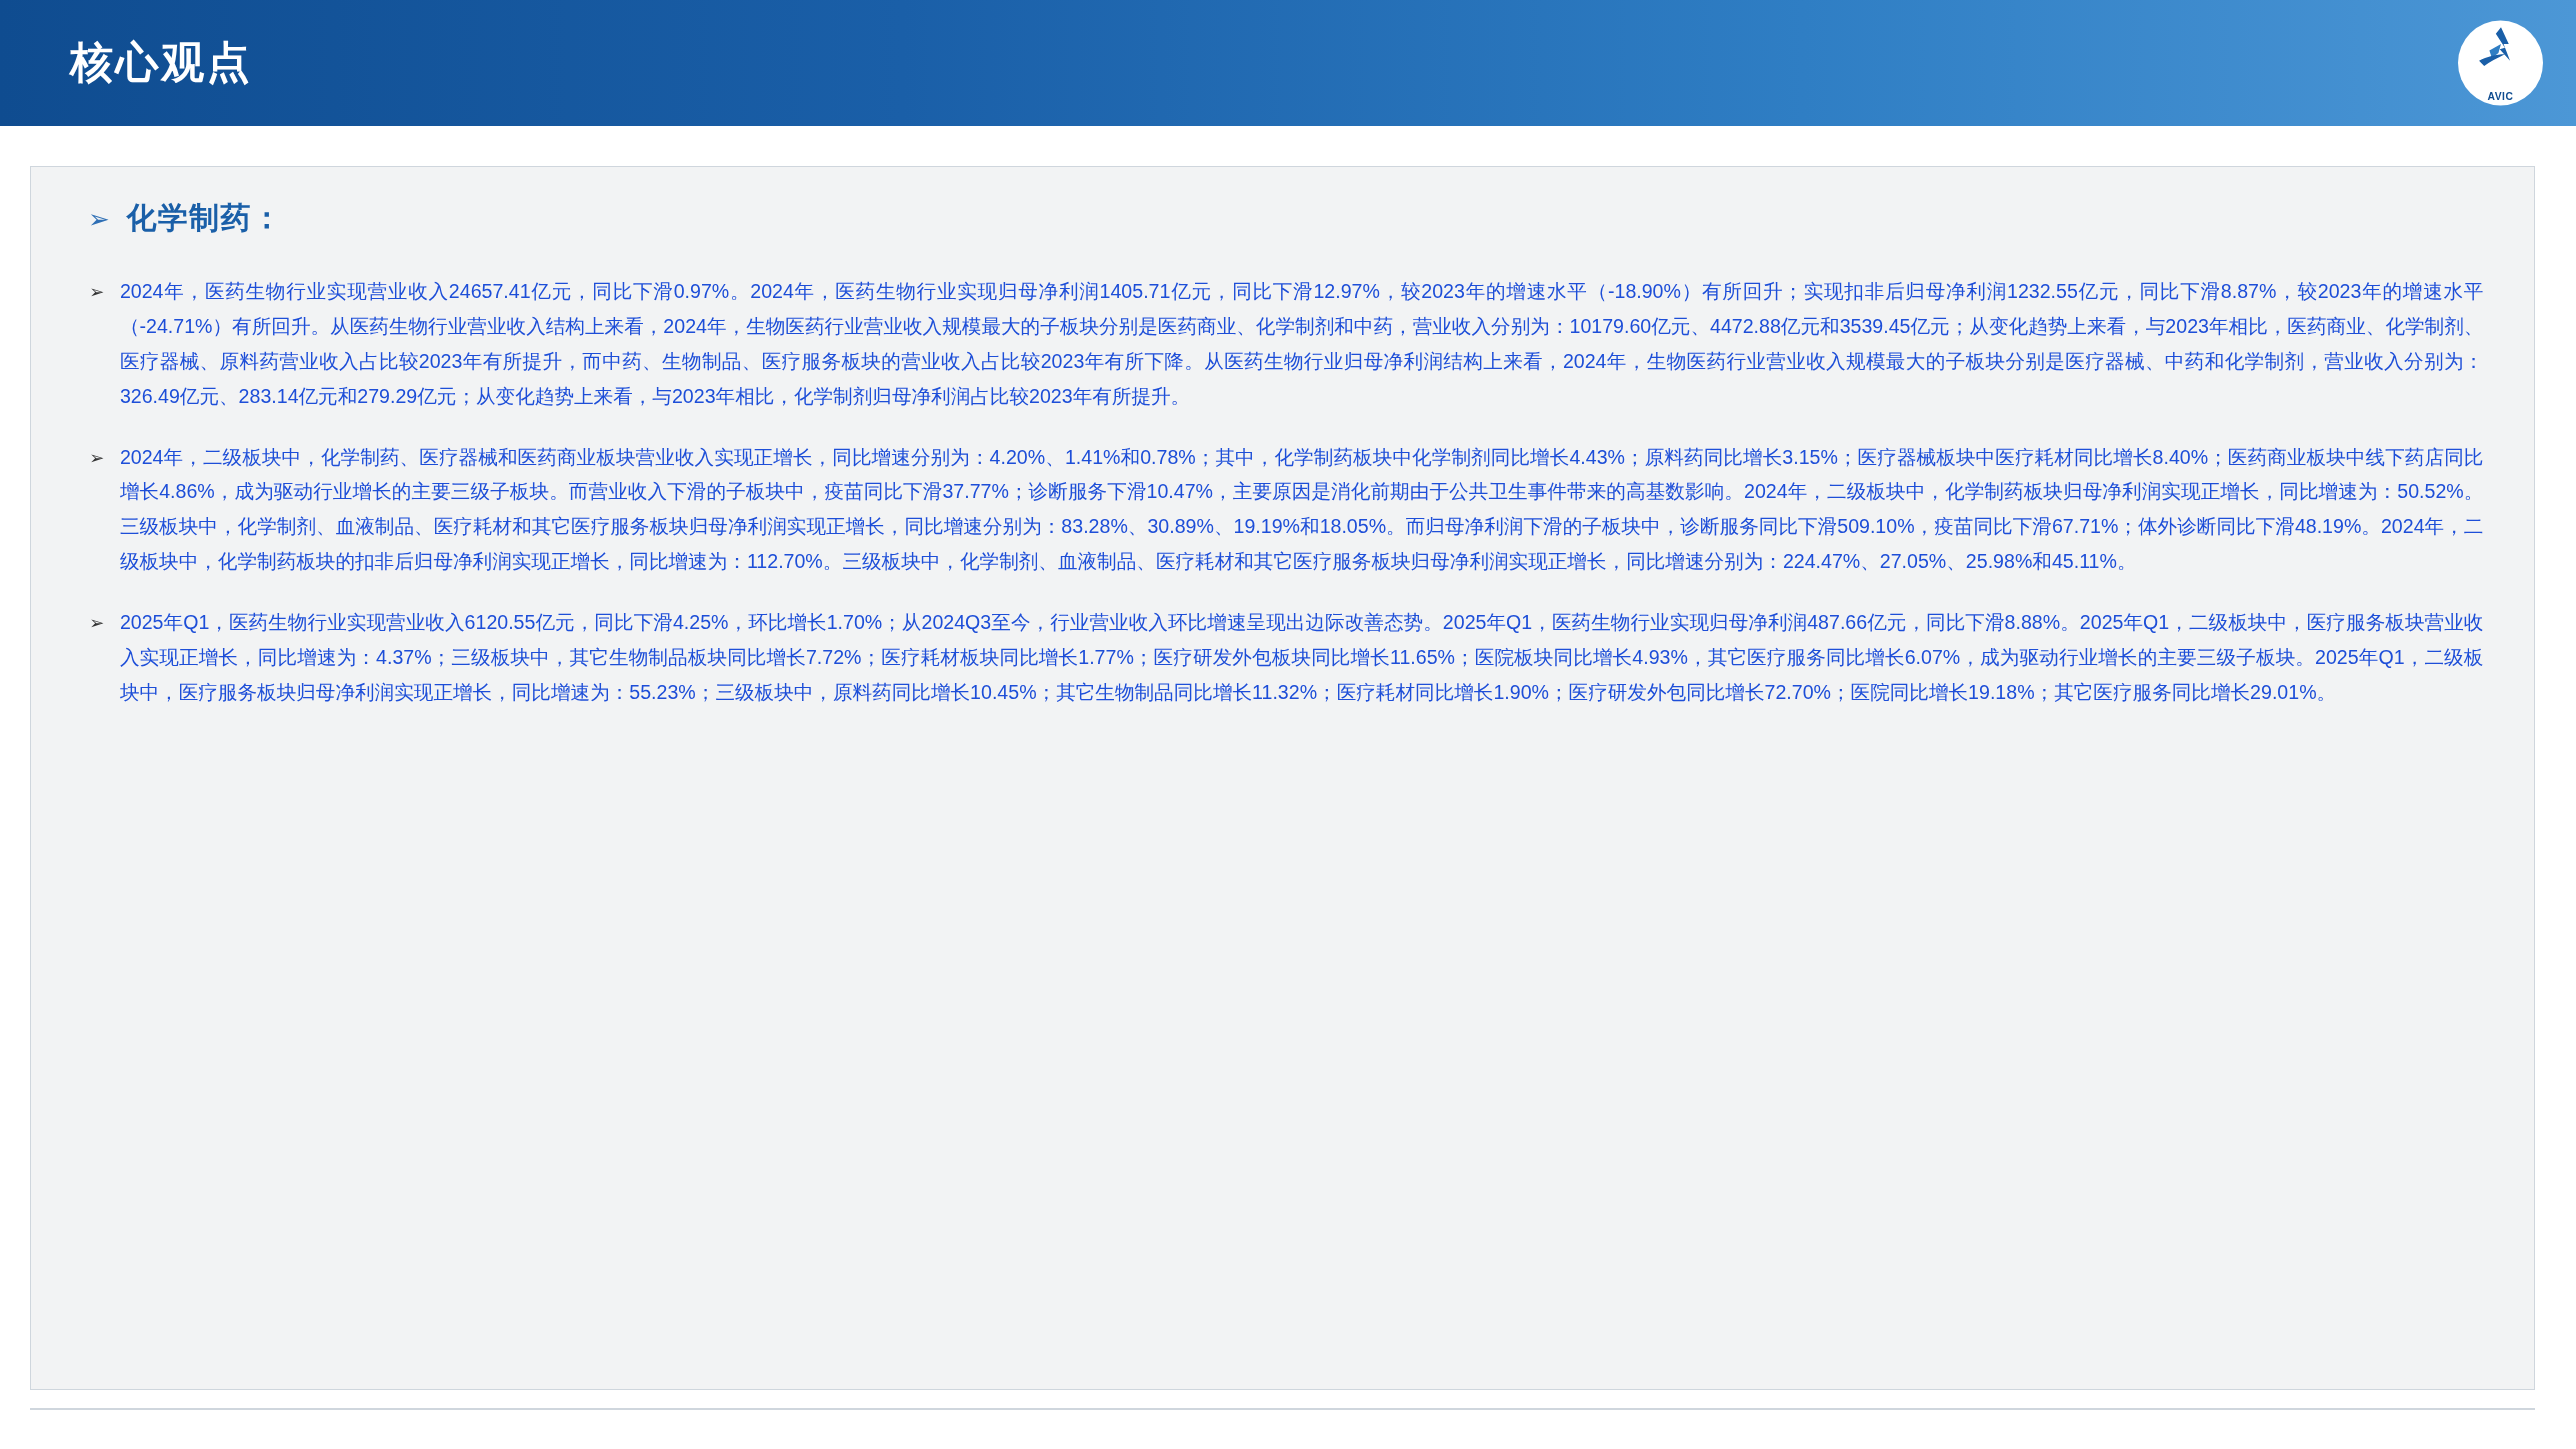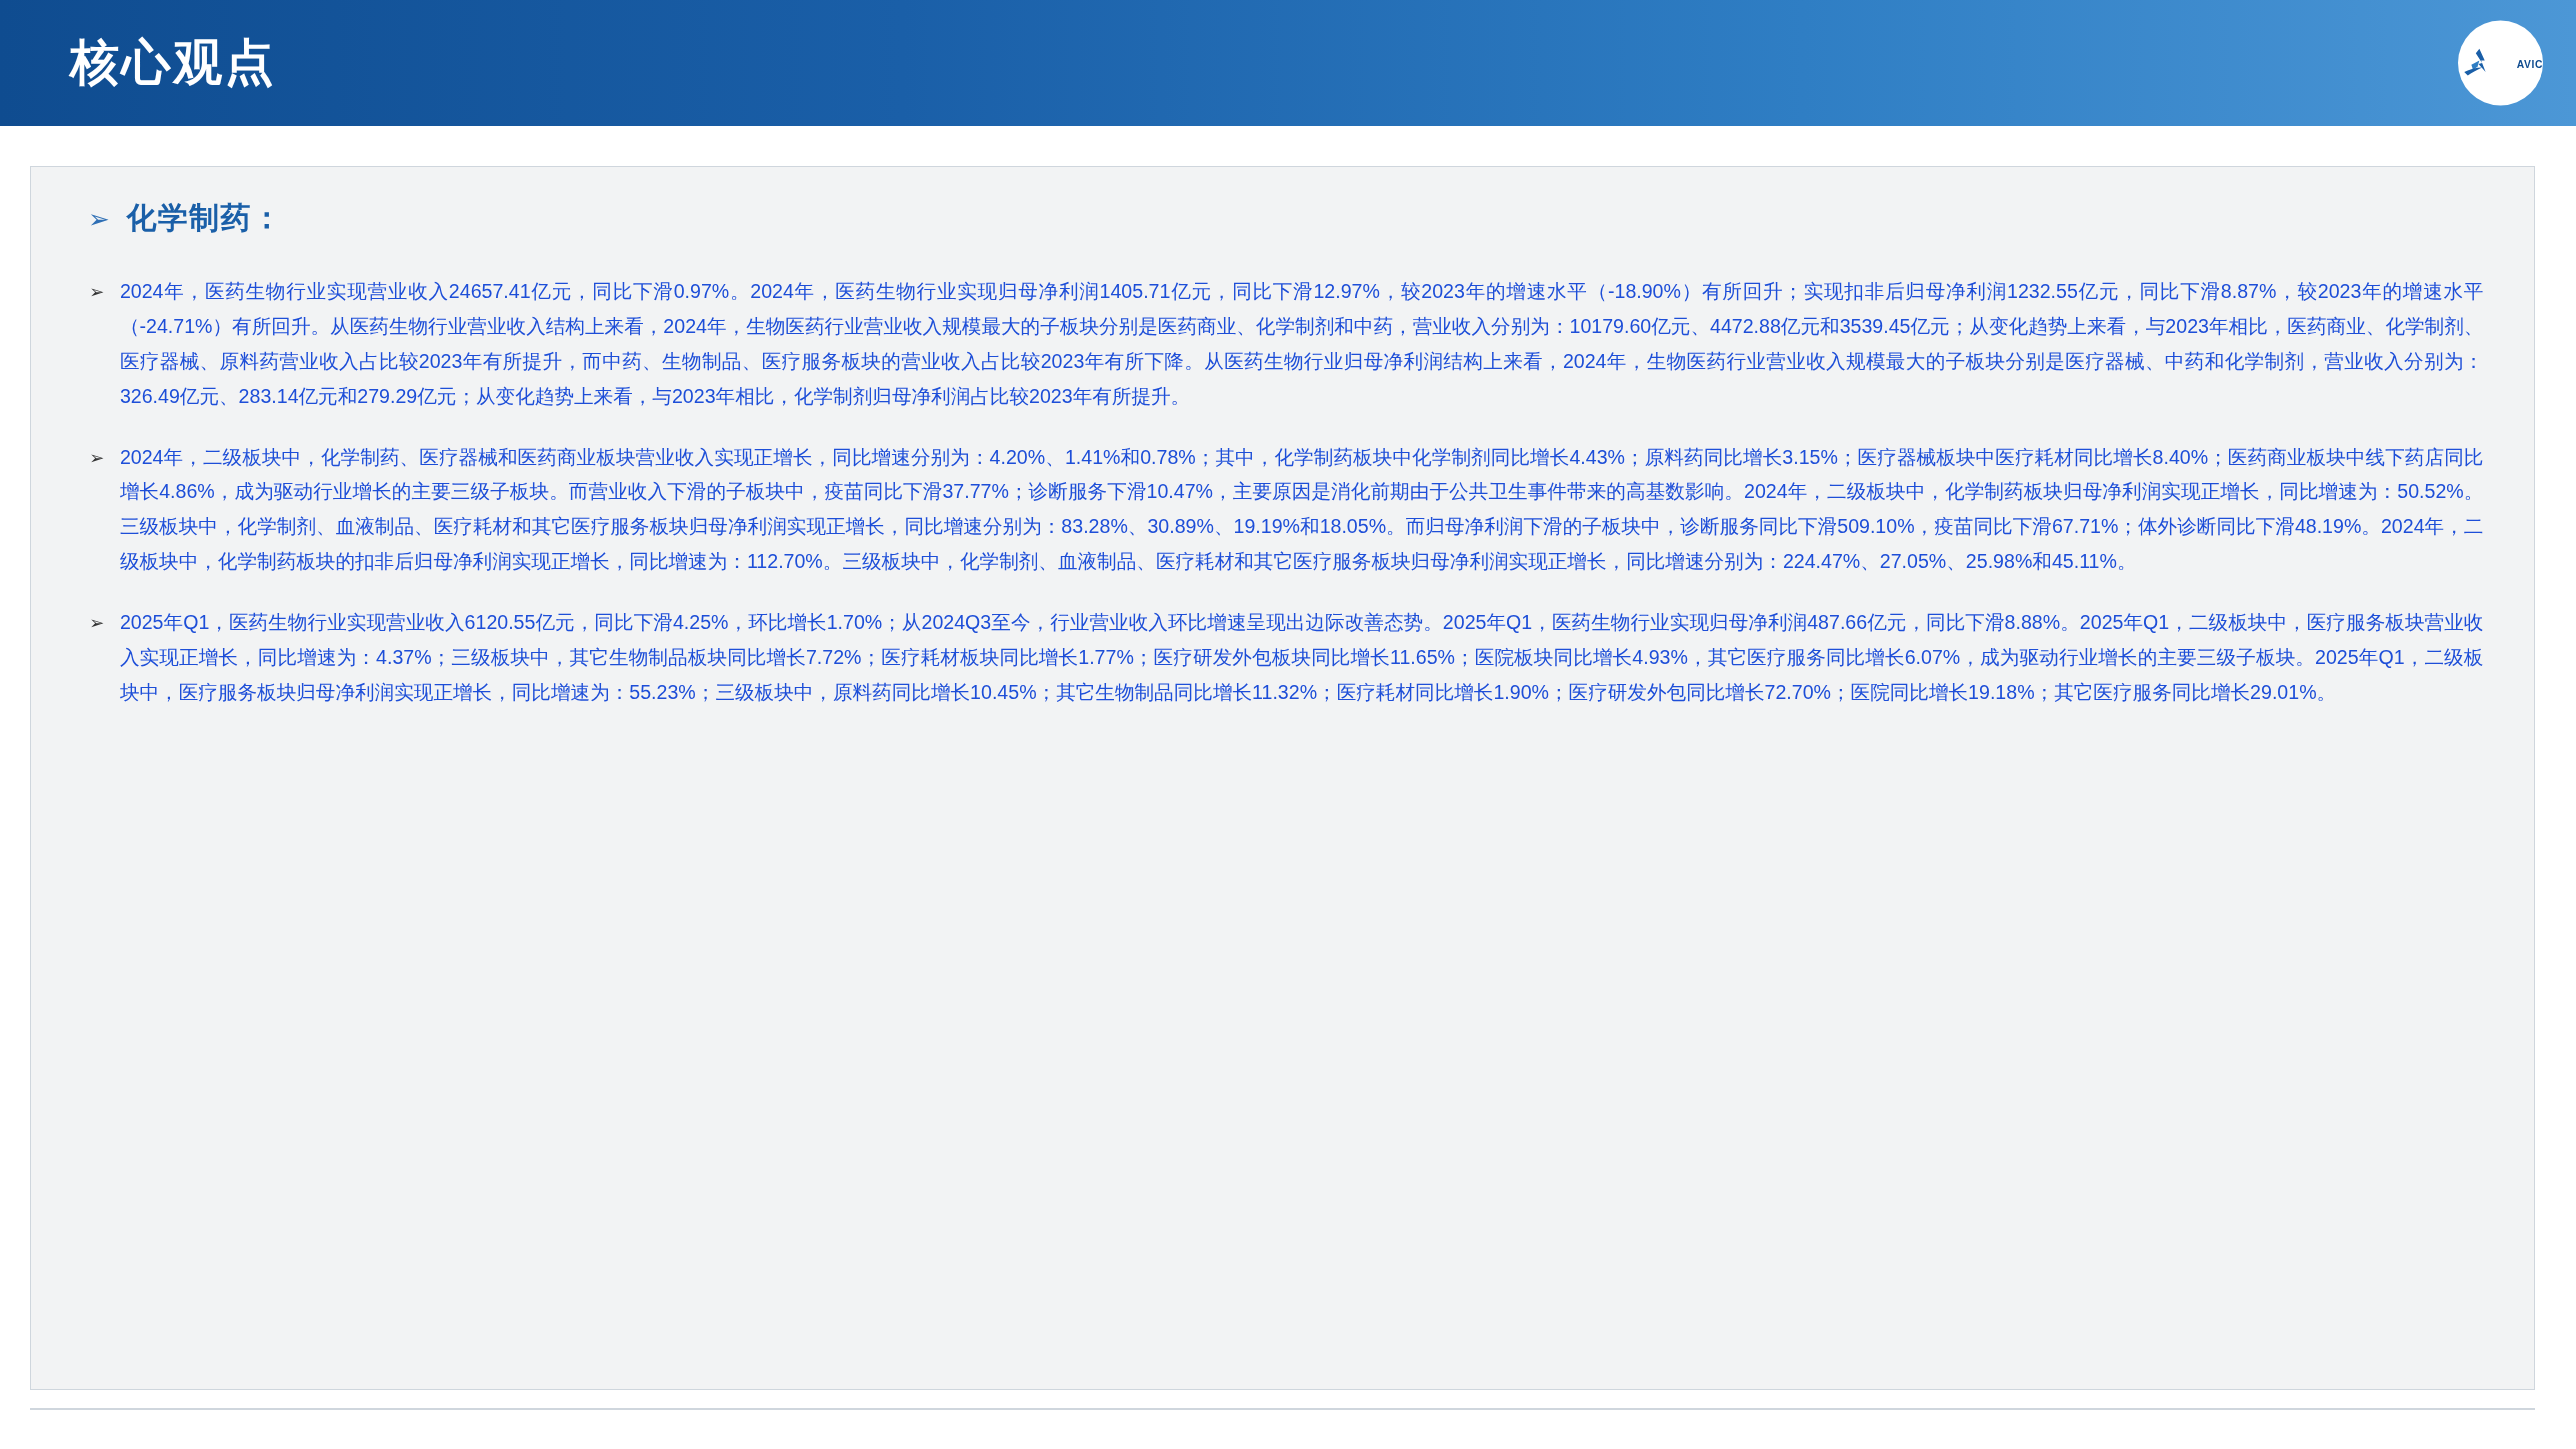--- a/index.html
+++ b/index.html
@@ -21,38 +21,38 @@
     left: 0;
     top: 0;
     width: 2576px;
     height: 126px;
     background: linear-gradient(to right, #0f4c90 0%, #1a5fa8 35%, #2f7ec4 70%, #4c97d6 100%);
     display: flex;
     align-items: center;
   }
   .header-title {
     color: #ffffff;
-    font-size: 49px;
+    font-size: 43px;
     font-weight: bold;
     letter-spacing: 2.6px;
     margin-left: 70px;
   }
   .logo-wrap {
     position: absolute;
     right: 33px;
     top: 50%;
     transform: translateY(-50%);
     width: 85px;
     height: 85px;
     border-radius: 50%;
     background: #ffffff;
     display: flex;
     align-items: center;
     justify-content: center;
-    flex-direction: row;
+    flex-direction: column;
     gap: 16px;
   }
   .logo-wrap svg { display: block; }
   .logo-text {
     font-size: 10.3px;
     color: #0f4c90;
     letter-spacing: 0.6px;
     font-weight: bold;
     margin-top: 1.3px;
   }

